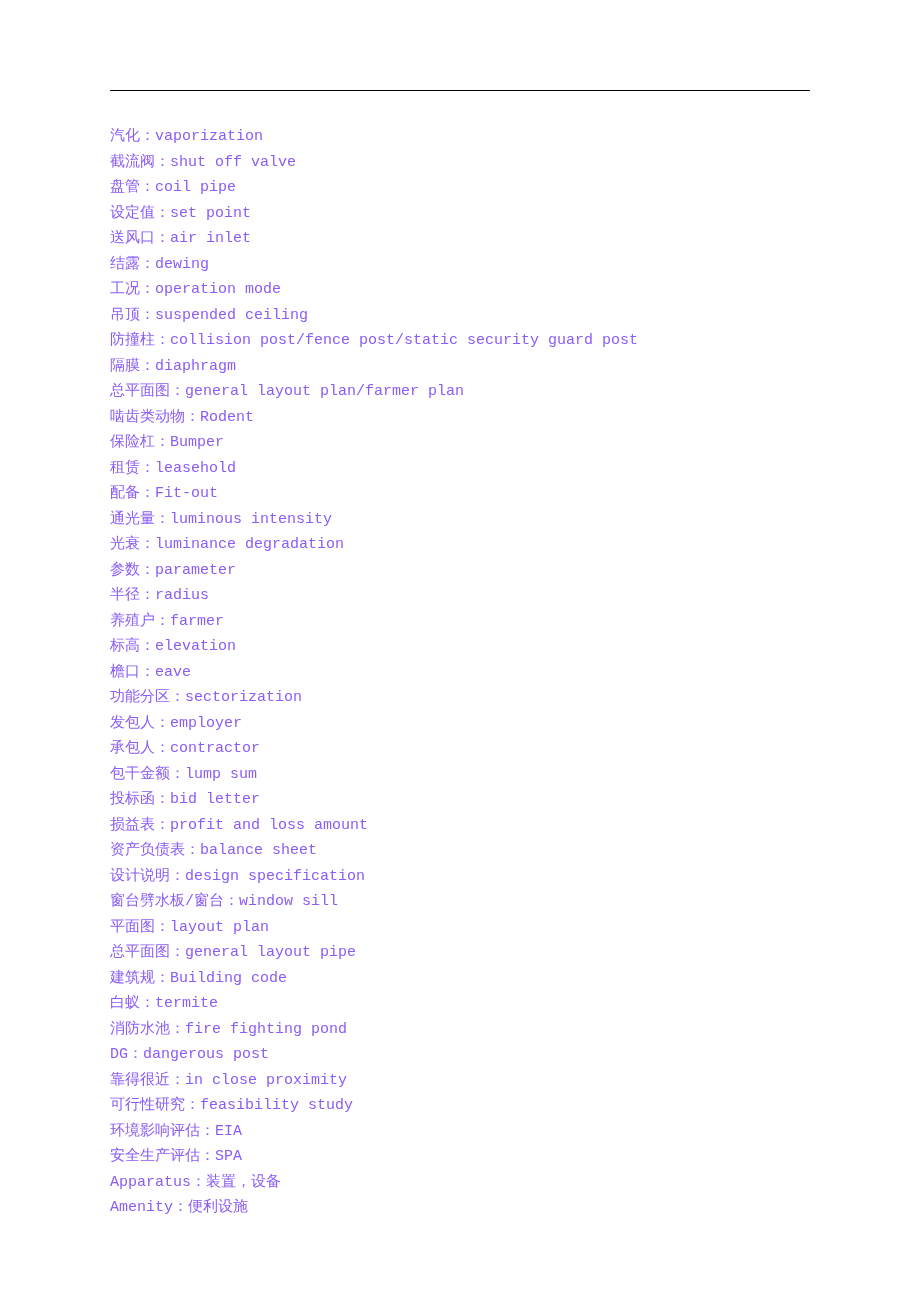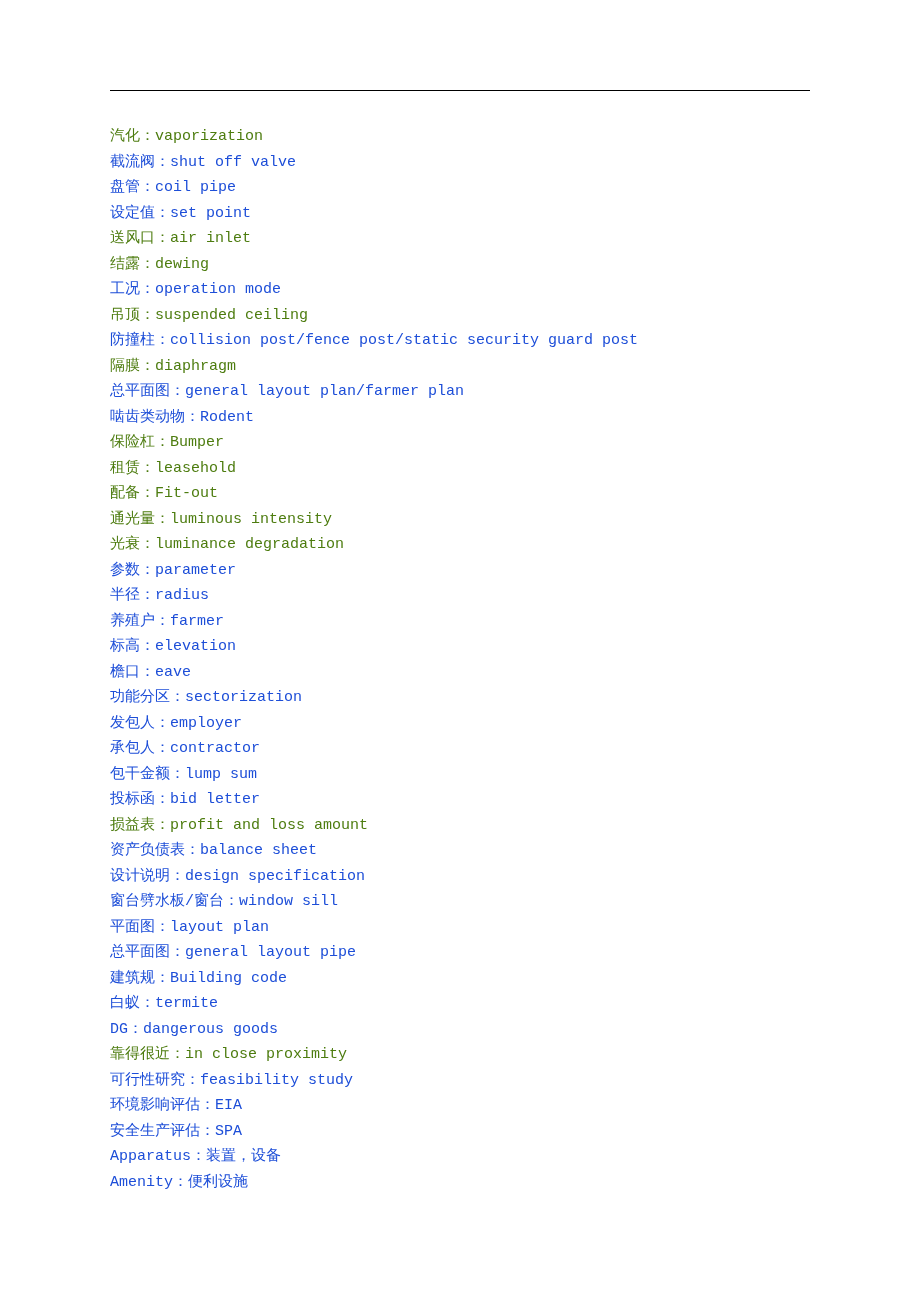--- a/index.html
+++ b/index.html
@@ -32,22 +32,22 @@
     top: -8px;
     left: 44%;
     letter-spacing: 60px;
     font-size: 8px;
     color: #000;
   }
   .entry {
     display: block;
     white-space: pre-wrap;
   }
-  .black { color: #1d4ed8; }
-  .blue  { color: #4d7c0f; }
+  .black { color: #8b5cf6; }
+  .blue  { color: #8b5cf6; }
 </style>
 </head>
 <body>
 
 <div class="page">
 
   <div class="top-rule-wrap">
     <div class="top-rule"></div>
     <div class="top-dots">. .</div>
   </div>
@@ -81,21 +81,22 @@
       <span class="entry black">包干金额：lump sum</span>
       <span class="entry black">投标函：bid letter</span>
       <span class="entry blue">损益表：profit and loss amount</span>
       <span class="entry black">资产负债表：balance sheet</span>
       <span class="entry black">设计说明：design specification</span>
       <span class="entry black">窗台劈水板/窗台：window sill</span>
       <span class="entry black">平面图：layout plan</span>
       <span class="entry black">总平面图：general layout pipe</span>
       <span class="entry black">建筑规：Building code</span>
       <span class="entry black">白蚁：termite</span>
-      <span class="entry black">DG：dangerous goods</span>
+      <span class="entry black">消防水池：fire fighting pond</span>
+      <span class="entry black">DG：dangerous post</span>
       <span class="entry blue">靠得很近：in close proximity</span>
       <span class="entry black">可行性研究：feasibility study</span>
       <span class="entry black">环境影响评估：EIA</span>
       <span class="entry black">安全生产评估：SPA</span>
       <span class="entry black">Apparatus：装置，设备</span>
       <span class="entry black">Amenity：便利设施</span>
     </div>
 
 </div>
 

